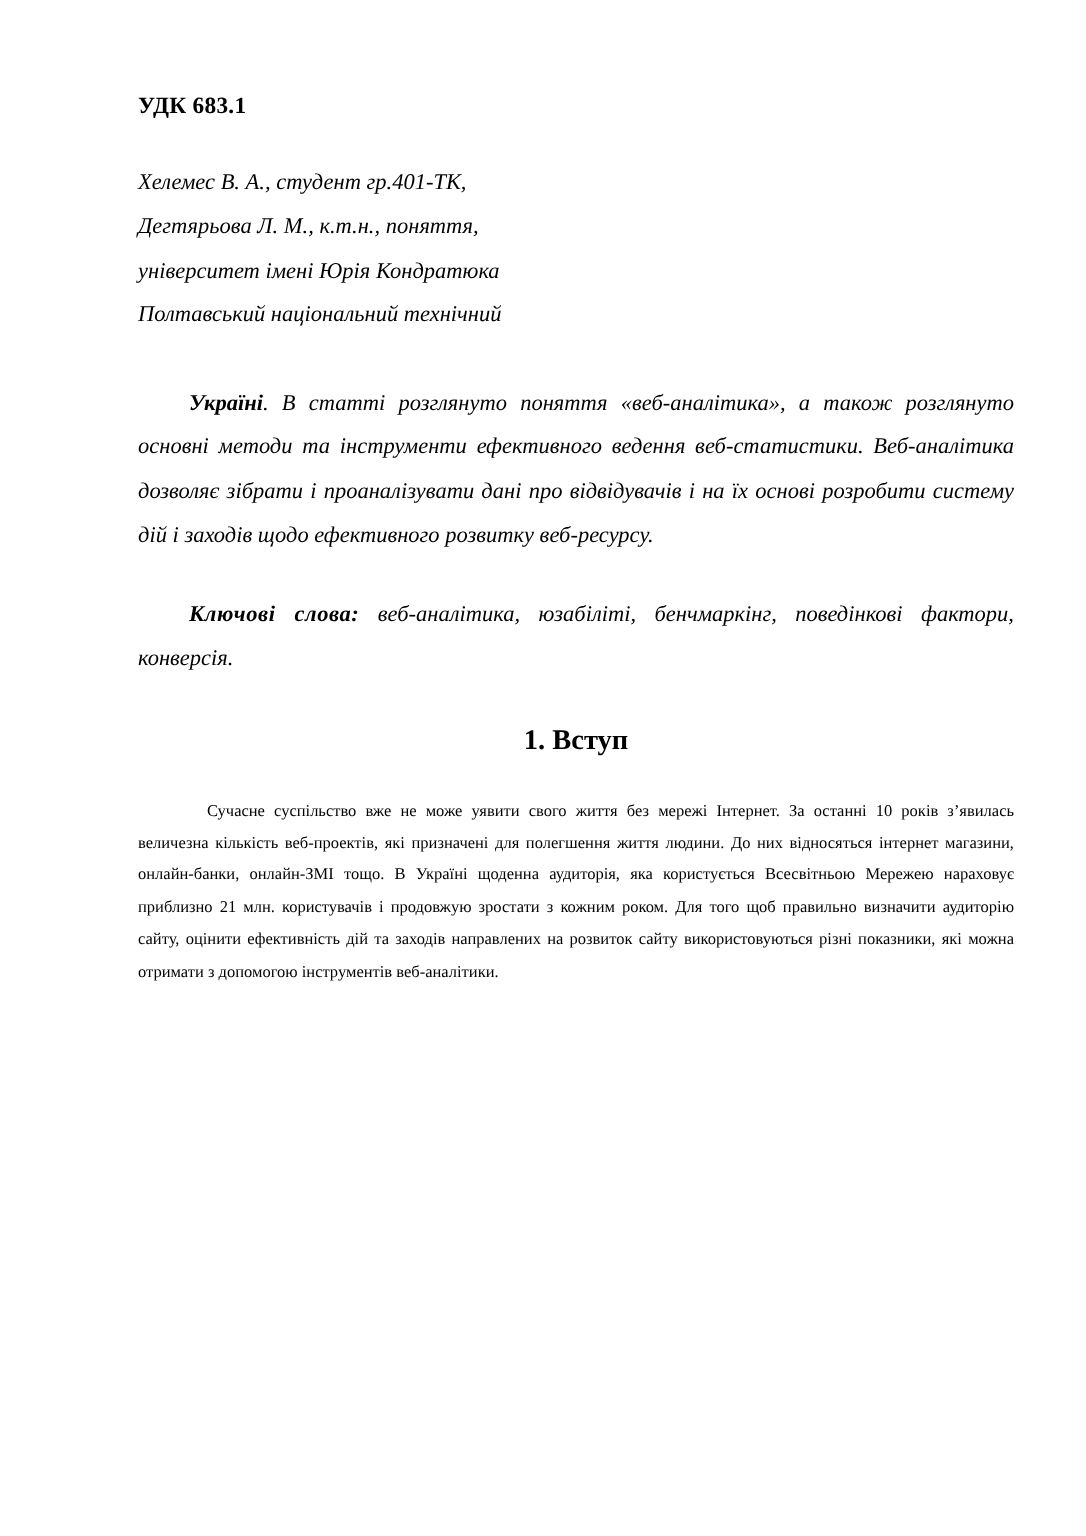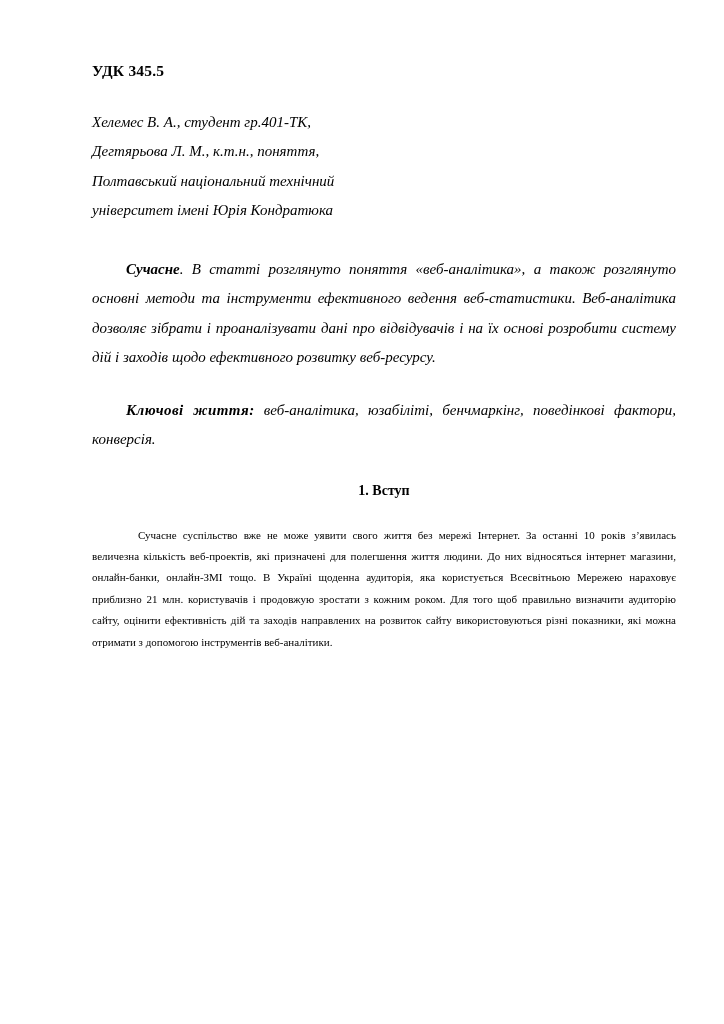--- a/index.html
+++ b/index.html
@@ -64,48 +64,48 @@
     text-indent: 34px;
     margin: 0 0 28px 0;
   }
   .keywords b {
     font-weight: bold;
     letter-spacing: 0.4px;
   }
   .section-heading {
     text-align: center;
     font-weight: bold;
-    font-size: 14px;
+    font-size: 19px;
     margin: 0 0 26px 0;
   }
   .body-par {
     font-size: 11px;
     line-height: 1.95;
     text-align: justify;
     text-justify: inter-word;
     text-indent: 46px;
     margin: 0;
   }
 </style>
 </head>
 <body>
 
 <div class="page">
 
-  <div class="udk">УДК 345.5</div>
+  <div class="udk">УДК 683.1</div>
 
   <div class="authors">
     <div>Хелемес В. А., студент гр.401-ТК,</div>
     <div>Дегтярьова Л. М., к.т.н., поняття,</div>
+    <div>університет імені Юрія Кондратюка</div>
     <div>Полтавський національний технічний</div>
-    <div>університет імені Юрія Кондратюка</div>
   </div>
 
 
-  <p class="abstract"><b>Сучасне</b><span>. В статті розглянуто поняття «веб-аналітика», а також розглянуто основні методи та інструменти ефективного ведення веб-статистики. Веб-аналітика дозволяє зібрати і проаналізувати дані про відвідувачів і на їх основі розробити систему дій і заходів щодо ефективного розвитку веб-ресурсу.</span></p>
+  <p class="abstract"><b>Україні</b><span>. В статті розглянуто поняття «веб-аналітика», а також розглянуто основні методи та інструменти ефективного ведення веб-статистики. Веб-аналітика дозволяє зібрати і проаналізувати дані про відвідувачів і на їх основі розробити систему дій і заходів щодо ефективного розвитку веб-ресурсу.</span></p>
 
-  <p class="keywords"><b>Ключові життя:</b><span> веб-аналітика, юзабіліті, бенчмаркінг, поведінкові фактори, конверсія.</span></p>
+  <p class="keywords"><b>Ключові слова:</b><span> веб-аналітика, юзабіліті, бенчмаркінг, поведінкові фактори, конверсія.</span></p>
 
   <div class="section-heading">1. Вступ</div>
 
   <p class="body-par">Сучасне суспільство вже не може уявити свого життя без мережі Інтернет. За останні 10 років з’явилась величезна кількість веб-проектів, які призначені для полегшення життя людини. До них відносяться інтернет магазини, онлайн-банки, онлайн-ЗМІ тощо. В Україні щоденна аудиторія, яка користується Всесвітньою Мережею нараховує приблизно 21 млн. користувачів і продовжую зростати з кожним роком. Для того щоб правильно визначити аудиторію сайту, оцінити ефективність дій та заходів направлених на розвиток сайту використовуються різні показники, які можна отримати з допомогою інструментів веб-аналітики.</p>
 
 </div>
 
 </body></html>

